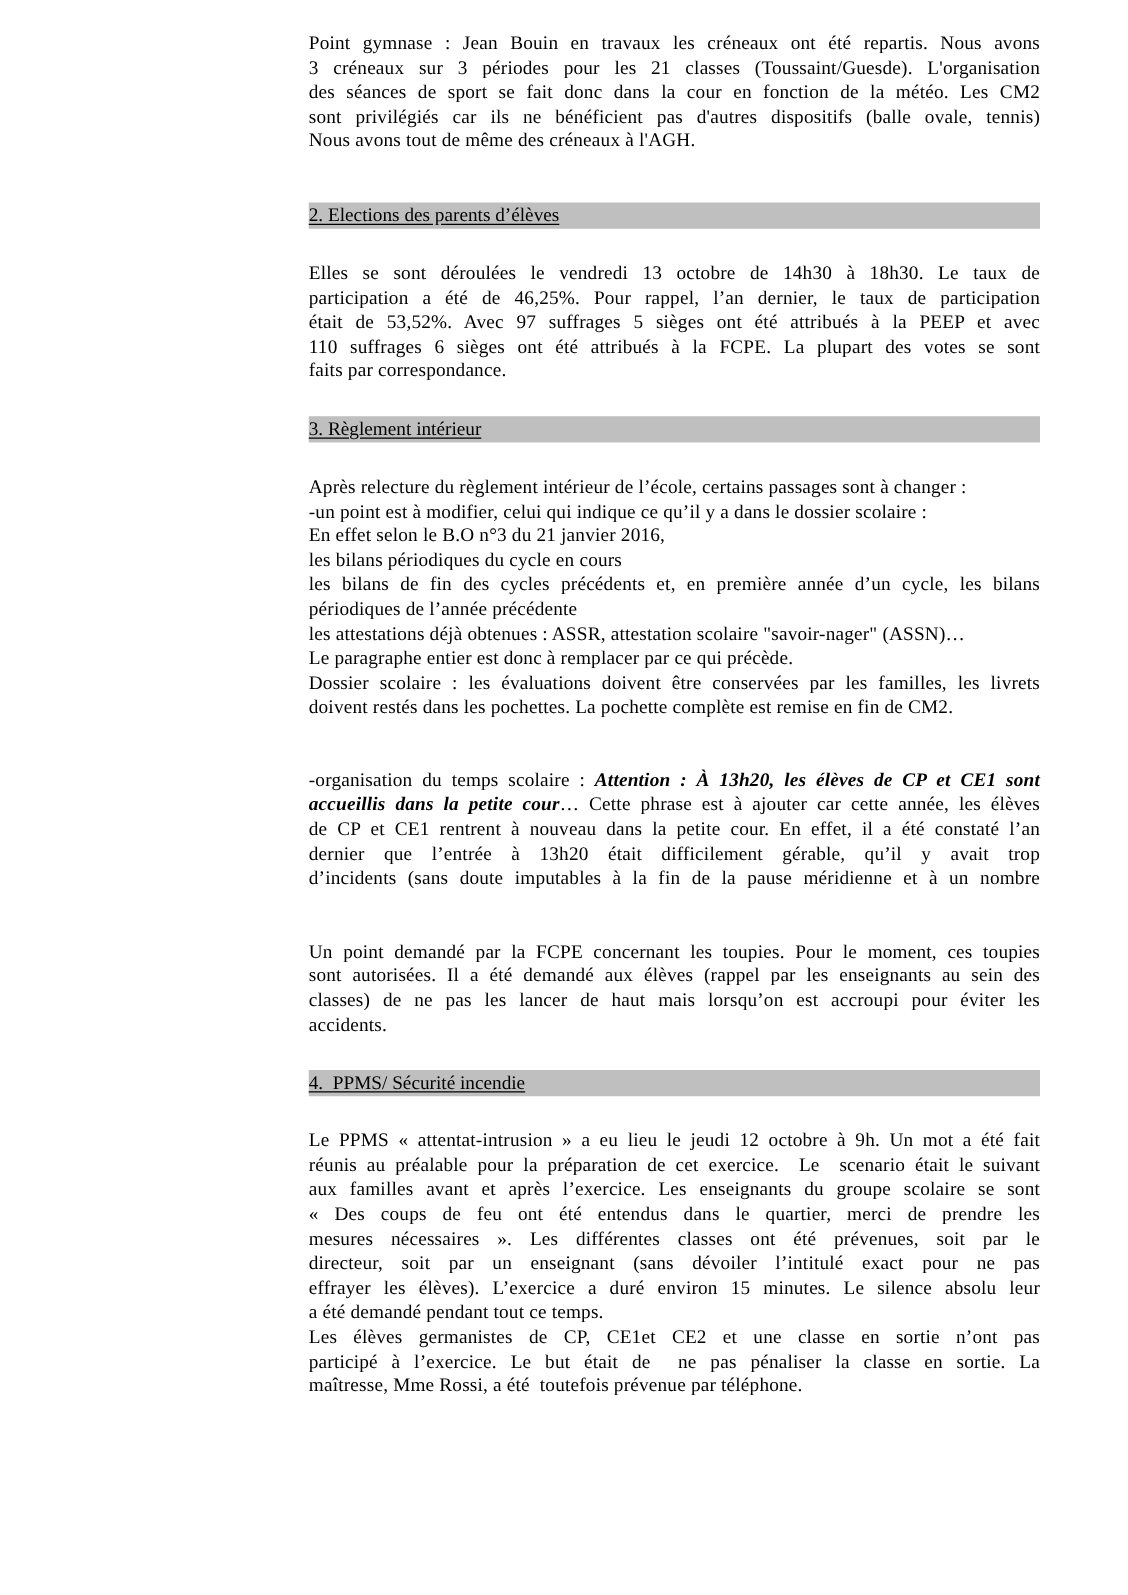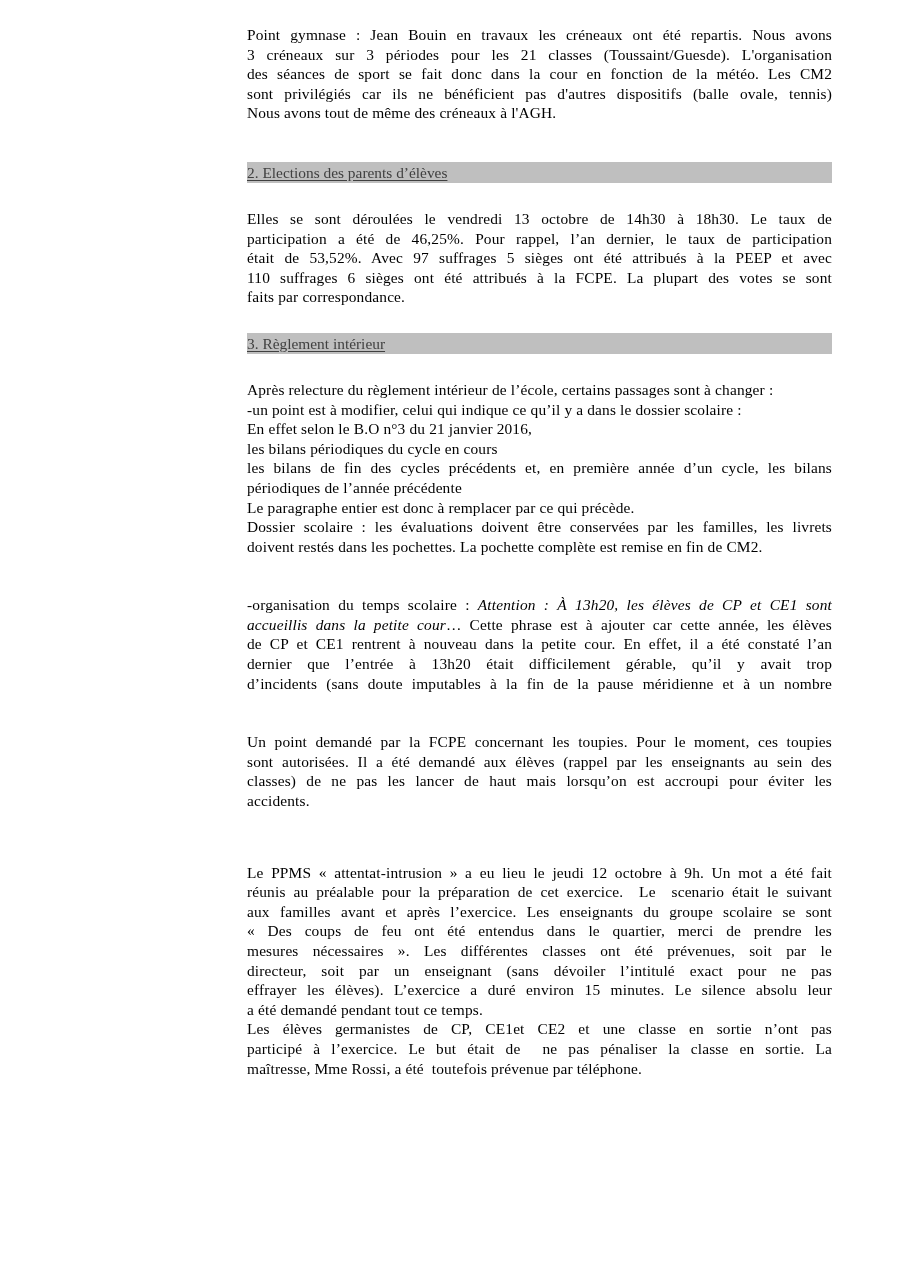--- a/index.html
+++ b/index.html
@@ -55,31 +55,31 @@
 
   
   .section-head {
     background: #bfbfbf;
     width: 585px;
     height: 21px;
     line-height: 21px;
     font-size: 15.4px;
     padding: 0;
     margin: 0;
-    color: #404040;
+    color: #000000;
   }
   .section-head .htext {
     text-decoration: underline;
     text-underline-offset: 2px;
     white-space: pre;
   }
   .spacer-lg { height: 26px; }
   .spacer-xl { height: 39px; }
 
-  .ital { font-style: italic; font-weight: normal; margin-top: 47px; }
+  .ital { font-style: italic; font-weight: bold; margin-top: 47px; }
 </style>
 </head>
 <body>
 
 <div class="page">
   <div class="content">
 
     <div class="para">
       <span class="line">Point gymnase : Jean Bouin en travaux les créneaux ont été repartis. Nous avons</span>
       <span class="line">3 créneaux sur 3 périodes pour les 21 classes (Toussaint/Guesde). L'organisation</span>
@@ -112,20 +112,21 @@
 
     <div class="spacer-lg"></div>
 
     <div class="para">
       <span class="line nojust">Après relecture du règlement intérieur de l’école, certains passages sont à changer :</span>
       <span class="line nojust">-un point est à modifier, celui qui indique ce qu’il y a dans le dossier scolaire :</span>
       <span class="line nojust">En effet selon le B.O n°3 du 21 janvier 2016,</span>
       <span class="line nojust">les bilans périodiques du cycle en cours</span>
       <span class="line">les bilans de fin des cycles précédents et, en première année d’un cycle, les bilans</span>
       <span class="line nojust">périodiques de l’année précédente</span>
+      <span class="line nojust">les attestations déjà obtenues : ASSR, attestation scolaire "savoir-nager" (ASSN)…</span>
       <span class="line nojust">Le paragraphe entier est donc à remplacer par ce qui précède.</span>
       <span class="line">Dossier scolaire : les évaluations doivent être conservées par les familles, les livrets</span>
       <span class="line nojust">doivent restés dans les pochettes. La pochette complète est remise en fin de CM2.</span>
     </div>
 
     <div class="spacer-xl"></div>
 
     <div class="para">
       <span class="line"><span>-organisation du temps scolaire : </span><span class="ital">Attention : À 13h20, les élèves de CP et CE1 sont</span></span>
       <span class="line"><span class="ital">accueillis dans la petite cour</span><span>… Cette phrase est à ajouter car cette année, les élèves</span></span>
@@ -138,20 +139,23 @@
 
     <div class="para">
       <span class="line">Un point demandé par la FCPE concernant les toupies. Pour le moment, ces toupies</span>
       <span class="line">sont autorisées. Il a été demandé aux élèves (rappel par les enseignants au sein des</span>
       <span class="line">classes) de ne pas les lancer de haut mais lorsqu’on est accroupi pour éviter les</span>
       <span class="line nojust">accidents.</span>
     </div>
 
     <div class="spacer-lg"></div>
 
+    <div class="section-head">
+      <span class="htext">4.  PPMS/ Sécurité incendie</span>
+    </div>
 
     <div class="spacer-lg"></div>
 
     <div class="para">
       <span class="line">Le PPMS « attentat-intrusion » a eu lieu le jeudi 12 octobre à 9h. Un mot a été fait</span>
       <span class="line">réunis au préalable pour la préparation de cet exercice.  Le  scenario était le suivant</span>
       <span class="line">aux familles avant et après l’exercice. Les enseignants du groupe scolaire se sont</span>
       <span class="line">« Des coups de feu ont été entendus dans le quartier, merci de prendre les</span>
       <span class="line">mesures nécessaires ». Les différentes classes ont été prévenues, soit par le</span>
       <span class="line">directeur, soit par un enseignant (sans dévoiler l’intitulé exact pour ne pas</span>

